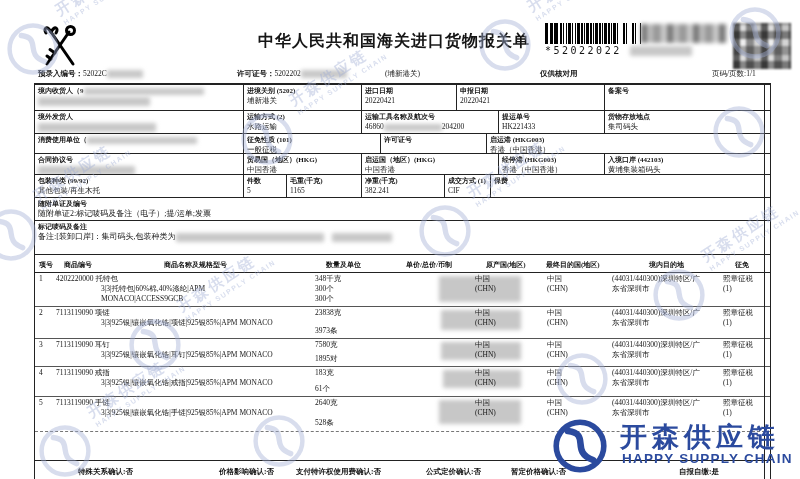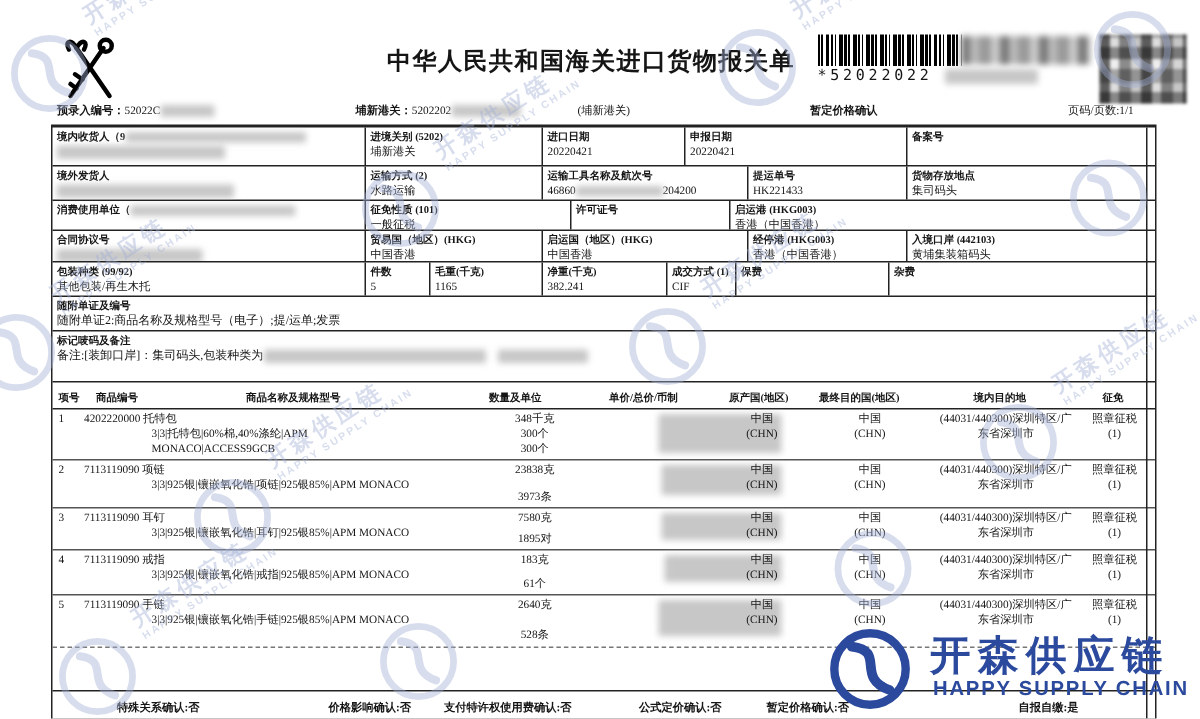--- a/index.html
+++ b/index.html
@@ -13,21 +13,21 @@
         border:1px solid #222;border-top-width:2px;box-sizing:content-box;z-index:2}
   .dline{position:absolute;left:729px;top:0;bottom:0;width:1px;background:#222;z-index:4}
   .row{position:absolute;left:0;display:flex;width:735px;box-sizing:border-box;border-bottom:1px solid #222}
   .cell{box-sizing:border-box;border-left:1px solid #222;padding:2px 3px;overflow:hidden}
   .cell.first{border-left:none}
   .ihdr{position:absolute;left:0;width:735px;border-bottom:1px solid #222;box-sizing:border-box}
   .ih{position:absolute;font-size:7px;font-weight:700;white-space:nowrap}
   .item{position:absolute;left:0;width:735px;border-bottom:1px solid #555;box-sizing:border-box}
   .item.dashed{border-bottom:1px dashed #777}
   .it{position:absolute;font-size:7.5px;line-height:10px;white-space:nowrap}
-  .col2{text-align:center}
+  .col2{text-align:left}
   .conf{position:absolute;left:0;width:735px;border-top:1px solid #222;box-sizing:border-box}
   .conf span{position:absolute;top:6px;font-size:7.5px;font-weight:700;white-space:nowrap}
   .wm{position:absolute;color:#a3b0d6;opacity:.42;z-index:6;pointer-events:none}
   .wm-text{position:absolute;left:60px;top:-22px;transform:rotate(-33deg);transform-origin:left bottom;
            white-space:nowrap;font-family:"Liberation Sans",sans-serif}
   .wm-cn{font-size:15px;font-weight:700;letter-spacing:3px}
   .wm-en{font-size:7px;font-weight:700;letter-spacing:1.6px}
   .title{position:absolute;left:258px;top:31px;font-size:16px;font-weight:700;letter-spacing:1px;white-space:nowrap}
   .meta{position:absolute;top:69px;font-size:7.5px;white-space:nowrap}
   .meta b{font-weight:700}
@@ -173,23 +173,23 @@
 
 <div class="title">中华人民共和国海关进口货物报关单</div>
 
 <div class="barcode"></div>
 <div class="barcode-blur"></div>
 <div class="barcode-text">*52022022</div>
 <div class="abs blur" style="left:630px;top:46px;width:62px;height:10px"></div>
 <div class="qr"></div>
 
 <div class="meta" style="left:38px"><b>预录入编号：</b><span>52022C</span><span class="blur" style="width:36px;height:8px"></span></div>
-<div class="meta" style="left:237px"><b>埔新港关：</b><span>5202202</span><span class="blur" style="width:46px;height:8px"></span></div>
+<div class="meta" style="left:237px"><b>许可证号：</b><span>5202202</span><span class="blur" style="width:46px;height:8px"></span></div>
 <div class="meta" style="left:385px">(埔新港关)</div>
-<div class="meta" style="left:540px;font-weight:700">暂定价格确认</div>
+<div class="meta" style="left:540px;font-weight:700">仅供核对用</div>
 <div class="meta" style="left:712px">页码/页数:1/1</div>
 
 <div class="form">
   <div class="dline"></div>
 
   <div class="row" style="top:0;height:26px">
     <div class="cell first" style="width:208px">
       <div class="lbl"><span>境内收货人（9</span><span class="blur" style="width:120px;height:7px"></span></div>
       <div class="blur" style="width:112px;height:9px;margin-top:1px;display:block"></div>
     </div>
@@ -293,30 +293,26 @@
       <div class="val">382.241</div>
     </div>
     <div class="cell" style="width:46px">
       <div class="lbl">成交方式 (1)</div>
       <div class="val">CIF</div>
     </div>
     <div class="cell" style="width:102px">
       <div class="lbl">保费</div>
       <div class="val"></div>
     </div>
-    <div class="cell" style="width:89px">
-      <div class="lbl">杂费</div>
-      <div class="val"></div>
-    </div>
   </div>
 
   <div class="row" style="top:113px;height:23px">
     <div class="cell first" style="width:735px">
       <div class="lbl">随附单证及编号</div>
-      <div class="val" style="font-size:8px">随附单证2:商品名称及规格型号（电子）;提/运单;发票</div>
+      <div class="val" style="font-size:8px">随附单证2:标记唛码及备注（电子）;提/运单;发票</div>
     </div>
   </div>
 
   <div class="row" style="top:136px;height:34px">
     <div class="cell first" style="width:735px">
       <div class="lbl">标记唛码及备注</div>
       <div class="val" style="font-size:8px"><span>备注:[装卸口岸]：集司码头,包装种类为</span><span class="blur" style="width:148px;height:9px"></span><span class="blur" style="width:60px;height:9px;margin-left:8px"></span></div>
     </div>
   </div>
 

